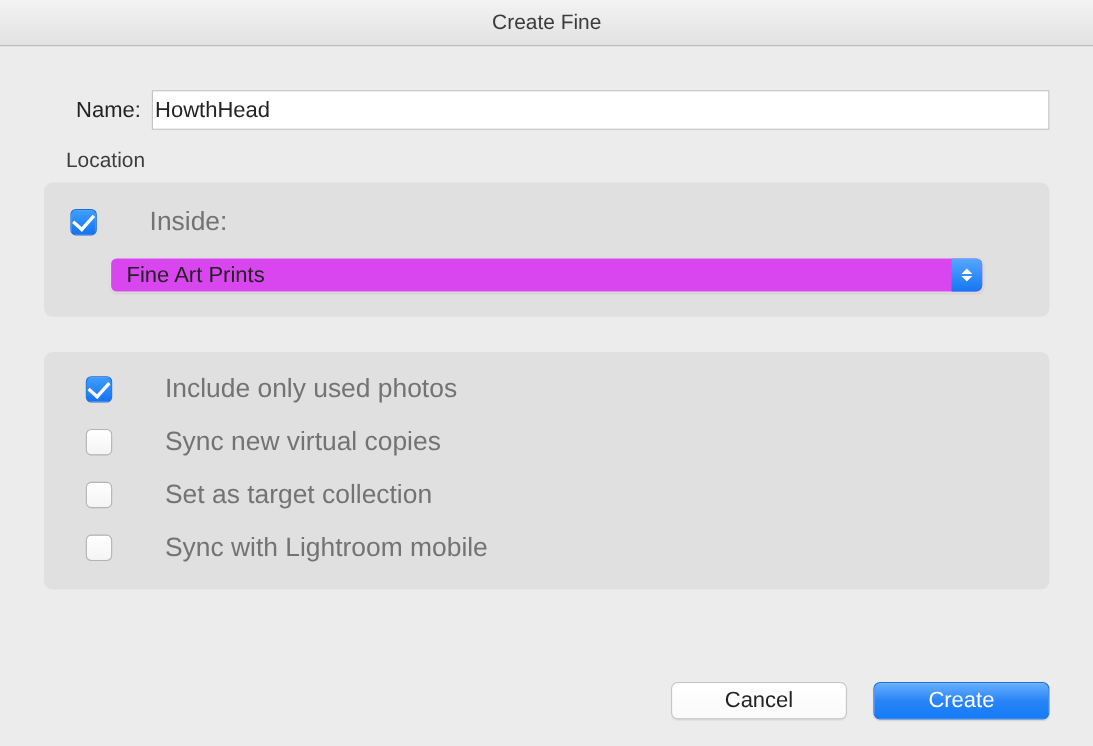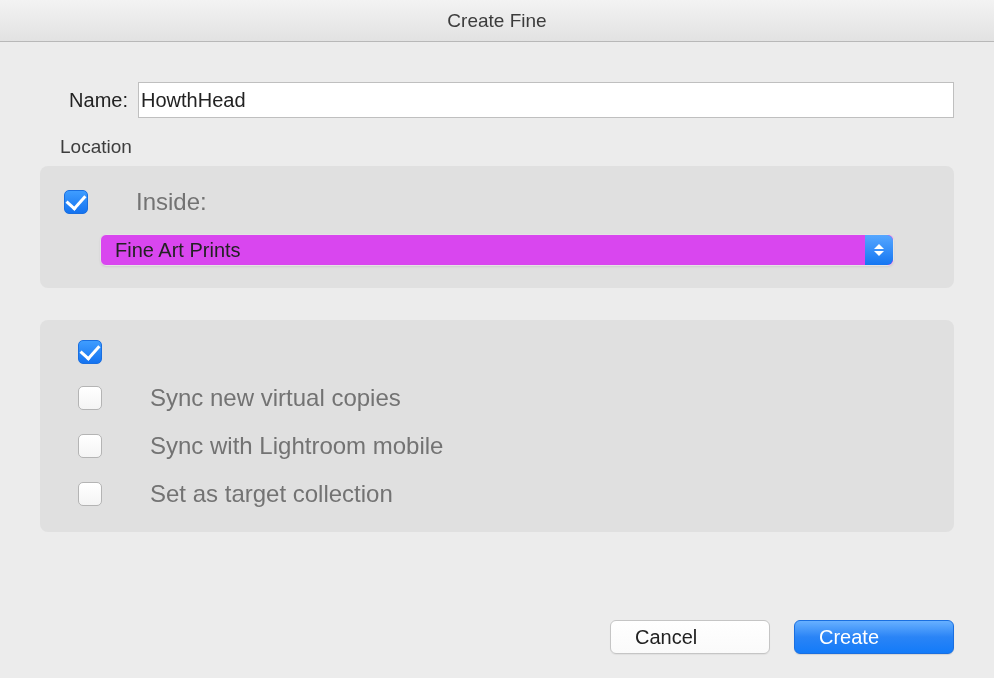--- a/index.html
+++ b/index.html
@@ -174,21 +174,22 @@
     display: flex;
     gap: 24px;
   }
   .btn {
     height: 34px;
     min-width: 160px;
     border-radius: 6px;
     font-size: 20px;
     display: inline-flex;
     align-items: center;
-    padding: 0 24px;
+    justify-content: center;
+    padding: 0 40px;
     cursor: default;
     user-select: none;
   }
   .btn-default {
     background: linear-gradient(to bottom, #ffffff, #fafafa);
     border: 1px solid #c5c5c5;
     color: #222;
     box-shadow: 0 1px 1px rgba(0,0,0,0.05);
   }
   .btn-primary {
@@ -229,35 +230,36 @@
         </div>
       </div>
     </div>
   </div>
 
   <div class="group options">
     <div class="group-box">
 
       <div class="check-row">
         <span class="checkbox checked"></span>
+        <span class="check-label">Include only used photos</span>
       </div>
 
       <div class="check-row">
         <span class="checkbox"></span>
         <span class="check-label">Sync new virtual copies</span>
       </div>
 
       <div class="check-row">
         <span class="checkbox"></span>
+        <span class="check-label">Set as target collection</span>
+      </div>
+
+      <div class="check-row">
+        <span class="checkbox"></span>
         <span class="check-label">Sync with Lightroom mobile</span>
-      </div>
-
-      <div class="check-row">
-        <span class="checkbox"></span>
-        <span class="check-label">Set as target collection</span>
       </div>
 
     </div>
   </div>
 
   <div class="footer">
     <div class="btn btn-default">
       <span>Cancel</span>
     </div>
     <div class="btn btn-primary">

